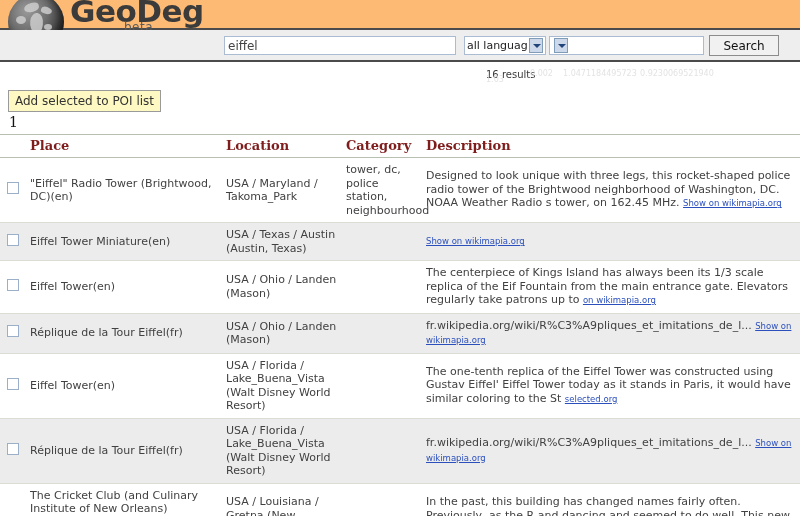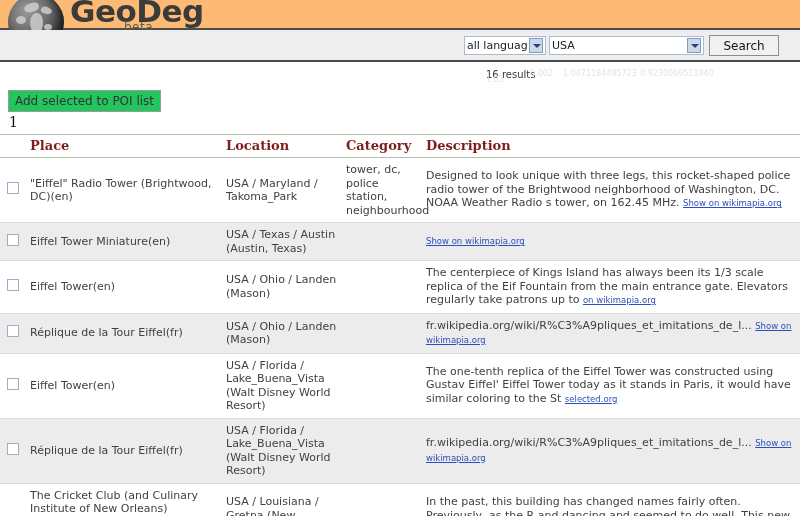--- a/index.html
+++ b/index.html
@@ -144,21 +144,21 @@
   #meta-faint-2 { left: 563px; }
   #meta-faint-3 { left: 640px; }
   #meta-faint-4 { left: 486px; top: 13px; }
 
   
   .toolbar { position: relative; padding-left: 8px; }
   .poi-btn {
     font-family: "DejaVu Sans", "Liberation Sans", sans-serif;
     font-size: 12px;
     color: #333;
-    background: #22c55e;
+    background: #fef9c3;
     border: 1px solid #9a9a9a;
     padding: 3px 6px;
     cursor: pointer;
   }
   .selectall {
     display: flex;
     align-items: center;
     gap: 4px;
     margin-top: 7px;
   }
@@ -239,28 +239,28 @@
     <span class="land l3"></span>
     <span class="land l4"></span>
     <span class="land l5"></span>
     <span class="land l6"></span>
   </div>
   <div class="wordmark">GeoDeg</div>
   <div class="beta">beta</div>
 </div>
 
 <div class="search-band">
+  <input class="search-input" type="text" value="eiffel" style="">
 
   <div class="sel" id="lang-select">
     <span class="txt">all languages</span>
     <span class="arrow"></span>
   </div>
 
   <div class="sel" id="country-select">
-    <span class="txt">USA</span>
     <span class="arrow"></span>
   </div>
 
   <button class="search-btn">Search</button>
 </div>
 
 <div class="meta-row">
   <span class="results-count">16 results</span>
   <span class="meta-faint" id="meta-faint-1">0.002</span>
   <span class="meta-faint" id="meta-faint-2">1.0471184495723</span>

